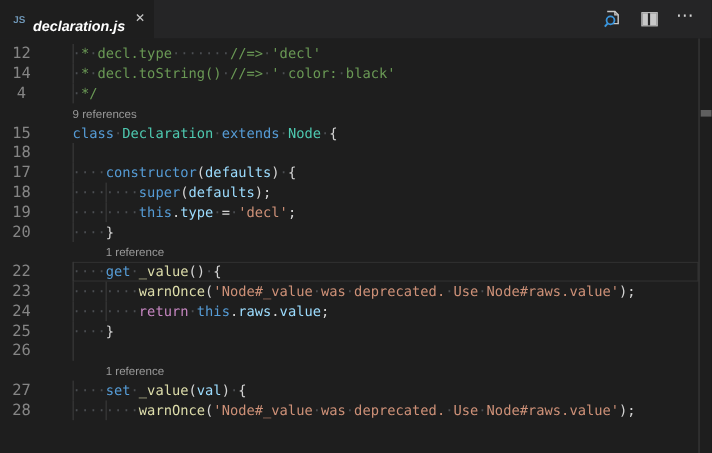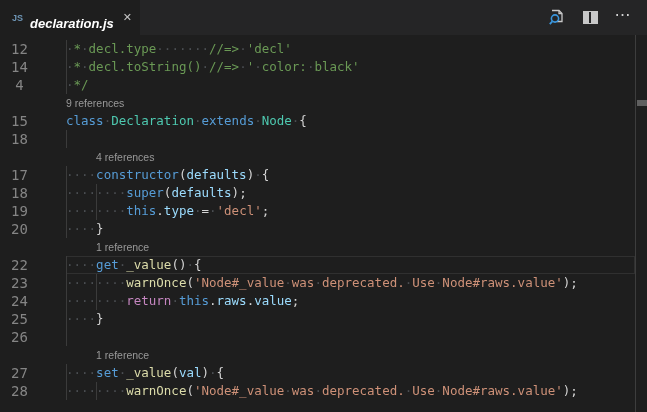--- a/index.html
+++ b/index.html
@@ -77,21 +77,20 @@
   </div>
 
   <div class="editor">
     <div class="lines">
         <div class="row"><div class="gutter">12</div><div class="code"><span class="guide" style="left: 0px;"></span><span style="color: rgb(106, 153, 85);"><span class="ws">·</span>*<span class="ws">·</span>decl.type<span class="ws">·······</span>//=&gt;<span class="ws">·</span>'decl'</span></div></div>
         <div class="row"><div class="gutter">14</div><div class="code"><span class="guide" style="left: 0px;"></span><span style="color: rgb(106, 153, 85);"><span class="ws">·</span>*<span class="ws">·</span>decl.toString()<span class="ws">·</span>//=&gt;<span class="ws">·</span>'<span class="ws">·</span>color:<span class="ws">·</span>black'</span></div></div>
         <div class="row"><div class="gutter">4</div><div class="code"><span class="guide" style="left: 0px;"></span><span style="color: rgb(106, 153, 85);"><span class="ws">·</span>*/</span></div></div>
         <div class="row"><div class="gutter"></div><div class="code"><span class="codelens" style="margin-left: 0px;">9 references</span></div></div>
         <div class="row"><div class="gutter">15</div><div class="code"><span style="color: rgb(86, 156, 214);">class<span class="ws">·</span></span><span style="color: rgb(78, 201, 176);">Declaration<span class="ws">·</span></span><span style="color: rgb(86, 156, 214);">extends<span class="ws">·</span></span><span style="color: rgb(78, 201, 176);">Node<span class="ws">·</span></span><span style="color: rgb(212, 212, 212);">{</span></div></div>
         <div class="row"><div class="gutter">18</div><div class="code"><span class="guide" style="left: 0px;"></span></div></div>
-        <div class="row"><div class="gutter"></div><div class="code"><span class="codelens" style="margin-left: 30.1px;">4 references</span></div></div>
         <div class="row"><div class="gutter">17</div><div class="code"><span class="guide" style="left: 0px;"></span><span style="color: rgb(212, 212, 212);"><span class="ws">····</span></span><span style="color: rgb(86, 156, 214);">constructor</span><span style="color: rgb(212, 212, 212);">(</span><span style="color: rgb(156, 220, 254);">defaults</span><span style="color: rgb(212, 212, 212);">)<span class="ws">·</span>{</span></div></div>
         <div class="row"><div class="gutter">18</div><div class="code"><span class="guide" style="left: 0px;"></span><span class="guide" style="left: 30.1px;"></span><span style="color: rgb(212, 212, 212);"><span class="ws">········</span></span><span style="color: rgb(86, 156, 214);">super</span><span style="color: rgb(212, 212, 212);">(</span><span style="color: rgb(156, 220, 254);">defaults</span><span style="color: rgb(212, 212, 212);">);</span></div></div>
         <div class="row"><div class="gutter">19</div><div class="code"><span class="guide" style="left: 0px;"></span><span class="guide" style="left: 30.1px;"></span><span style="color: rgb(212, 212, 212);"><span class="ws">········</span></span><span style="color: rgb(86, 156, 214);">this</span><span style="color: rgb(212, 212, 212);">.</span><span style="color: rgb(156, 220, 254);">type</span><span style="color: rgb(212, 212, 212);"><span class="ws">·</span>=<span class="ws">·</span></span><span style="color: rgb(206, 145, 120);">'decl'</span><span style="color: rgb(212, 212, 212);">;</span></div></div>
         <div class="row"><div class="gutter">20</div><div class="code"><span class="guide" style="left: 0px;"></span><span style="color: rgb(212, 212, 212);"><span class="ws">····</span>}</span></div></div>
         <div class="row"><div class="gutter"></div><div class="code"><span class="codelens" style="margin-left: 30.1px;">1 reference</span></div></div>
         <div class="row current"><div class="gutter">22</div><div class="code"><span class="guide" style="left: 0px;"></span><span style="color: rgb(212, 212, 212);"><span class="ws">····</span></span><span style="color: rgb(86, 156, 214);">get<span class="ws">·</span></span><span style="color: rgb(220, 220, 170);">_value</span><span style="color: rgb(212, 212, 212);">()<span class="ws">·</span>{</span></div></div>
         <div class="row"><div class="gutter">23</div><div class="code"><span class="guide" style="left: 0px;"></span><span class="guide" style="left: 30.1px;"></span><span style="color: rgb(212, 212, 212);"><span class="ws">········</span></span><span style="color: rgb(220, 220, 170);">warnOnce</span><span style="color: rgb(212, 212, 212);">(</span><span style="color: rgb(206, 145, 120);">'Node#_value<span class="ws">·</span>was<span class="ws">·</span>deprecated.<span class="ws">·</span>Use<span class="ws">·</span>Node#raws.value'</span><span style="color: rgb(212, 212, 212);">);</span></div></div>
         <div class="row"><div class="gutter">24</div><div class="code"><span class="guide" style="left: 0px;"></span><span class="guide" style="left: 30.1px;"></span><span style="color: rgb(212, 212, 212);"><span class="ws">········</span></span><span style="color: rgb(197, 134, 192);">return<span class="ws">·</span></span><span style="color: rgb(86, 156, 214);">this</span><span style="color: rgb(212, 212, 212);">.</span><span style="color: rgb(156, 220, 254);">raws</span><span style="color: rgb(212, 212, 212);">.</span><span style="color: rgb(156, 220, 254);">value</span><span style="color: rgb(212, 212, 212);">;</span></div></div>
         <div class="row"><div class="gutter">25</div><div class="code"><span class="guide" style="left: 0px;"></span><span style="color: rgb(212, 212, 212);"><span class="ws">····</span>}</span></div></div>
         <div class="row"><div class="gutter">26</div><div class="code"><span class="guide" style="left: 0px;"></span></div></div>

